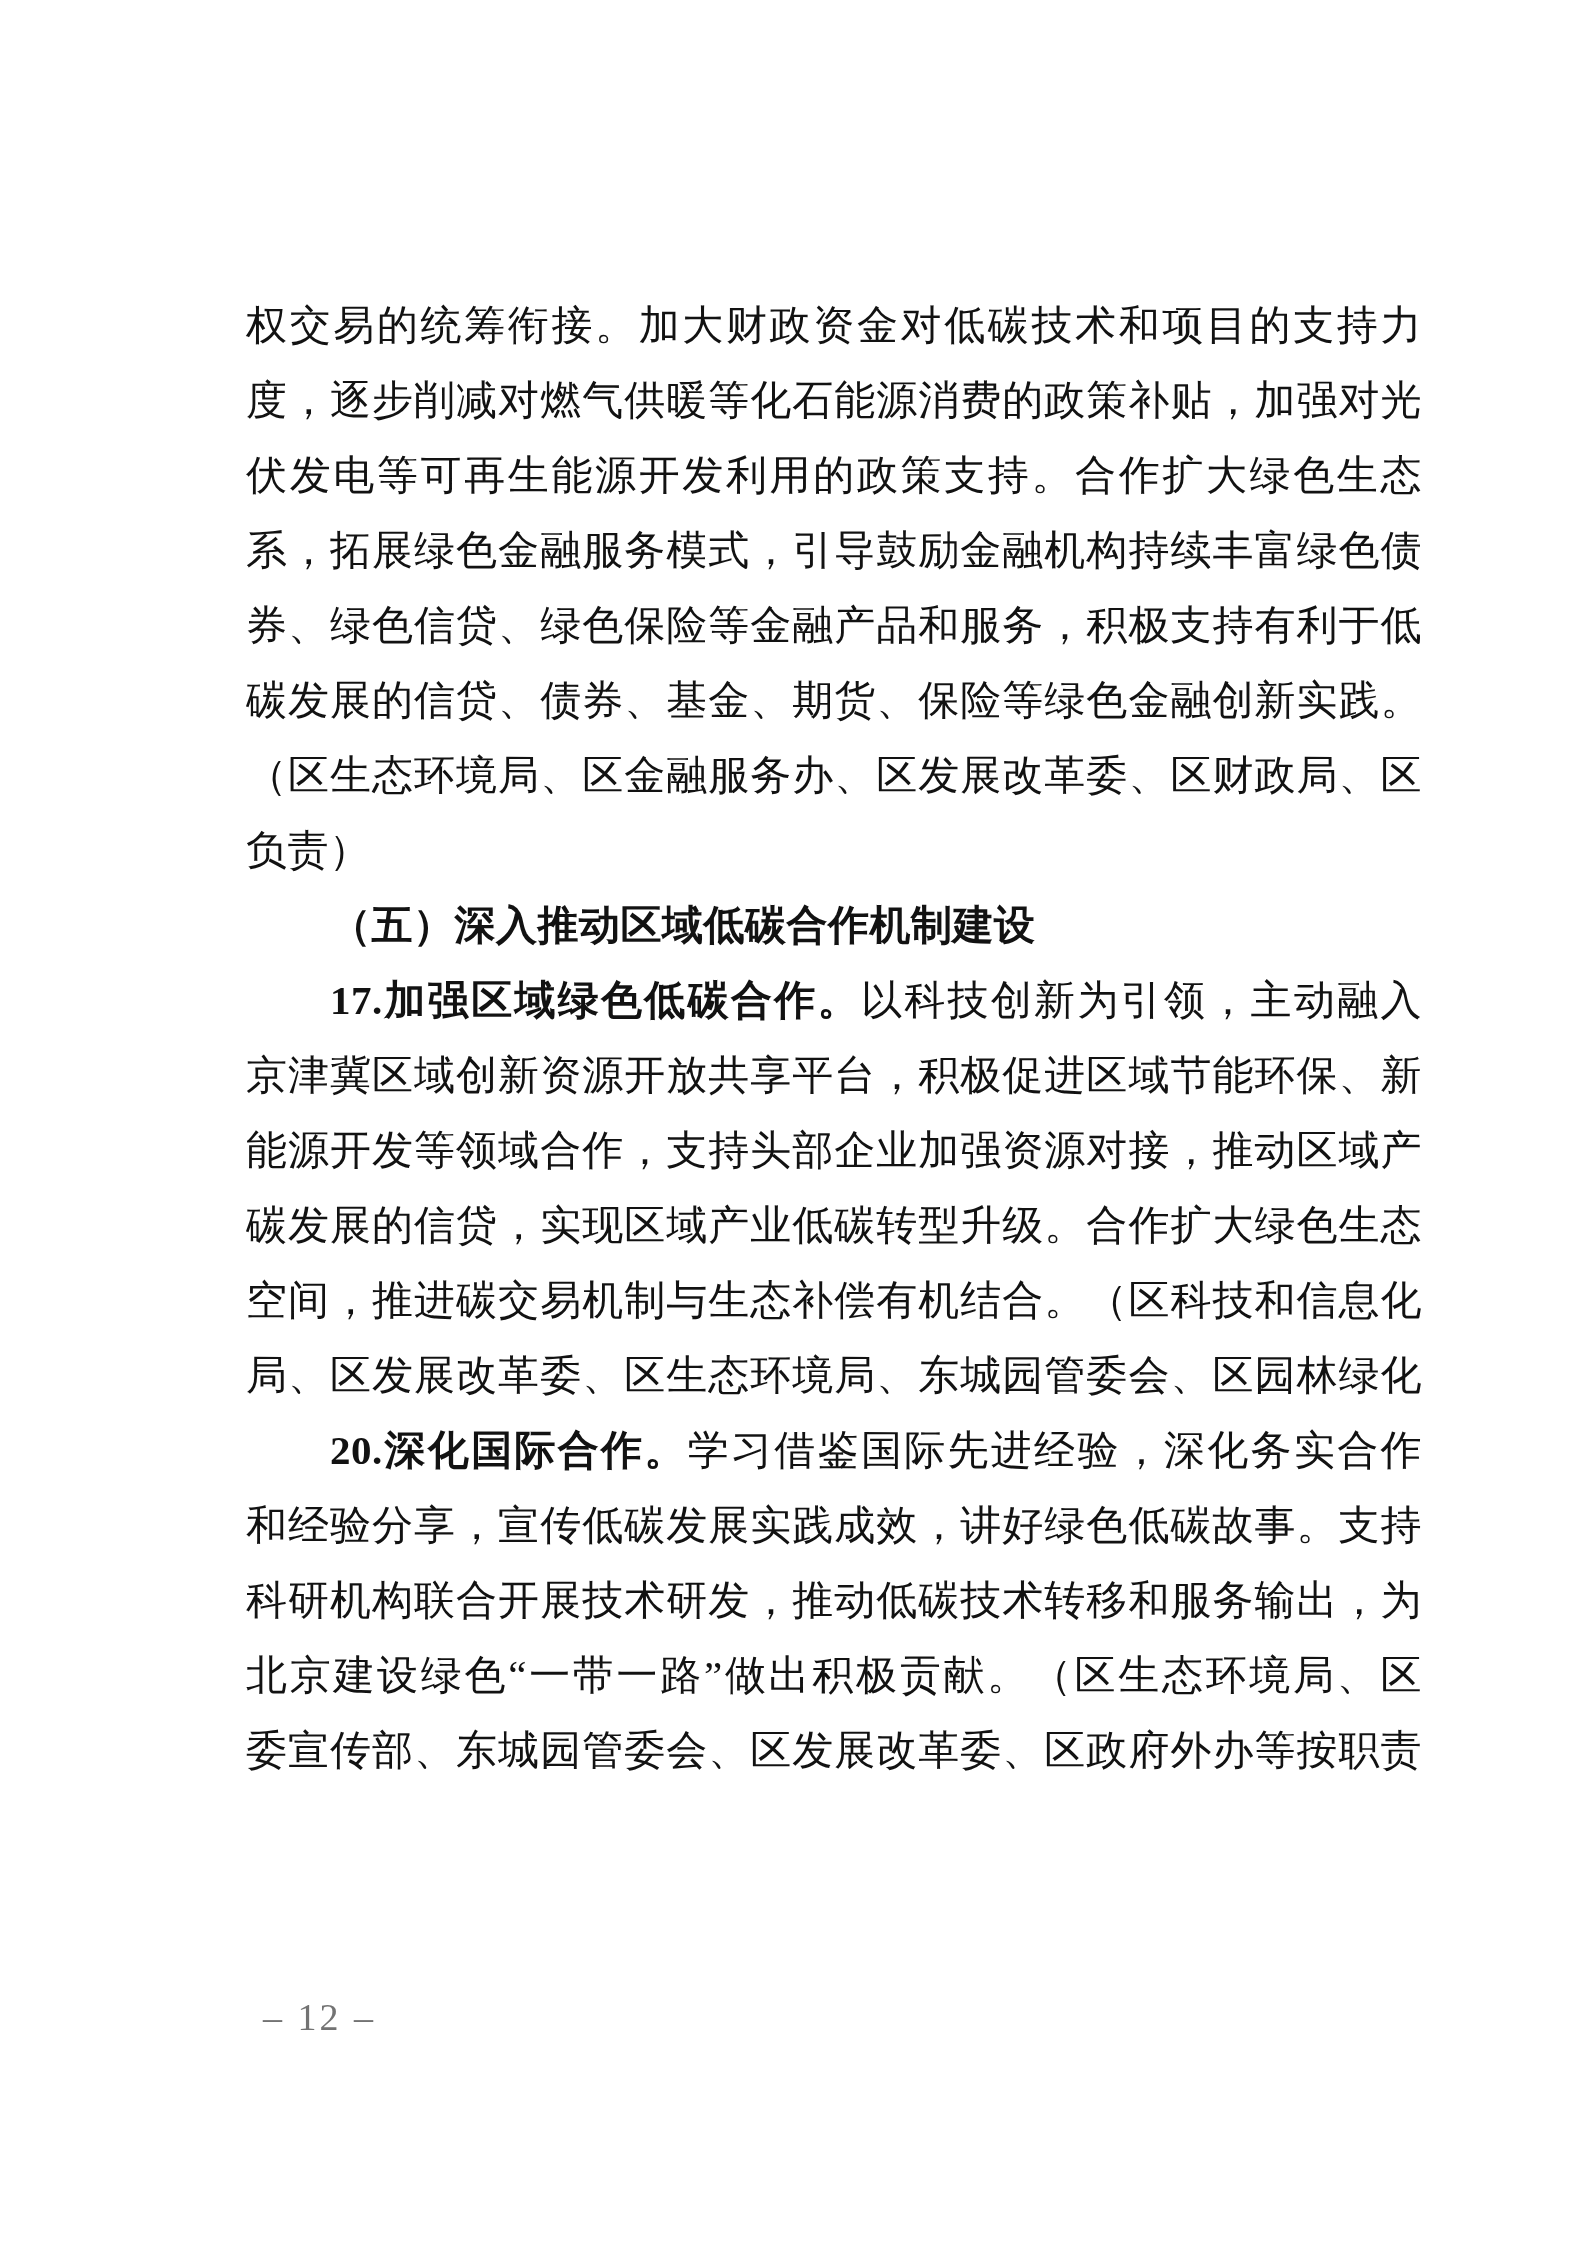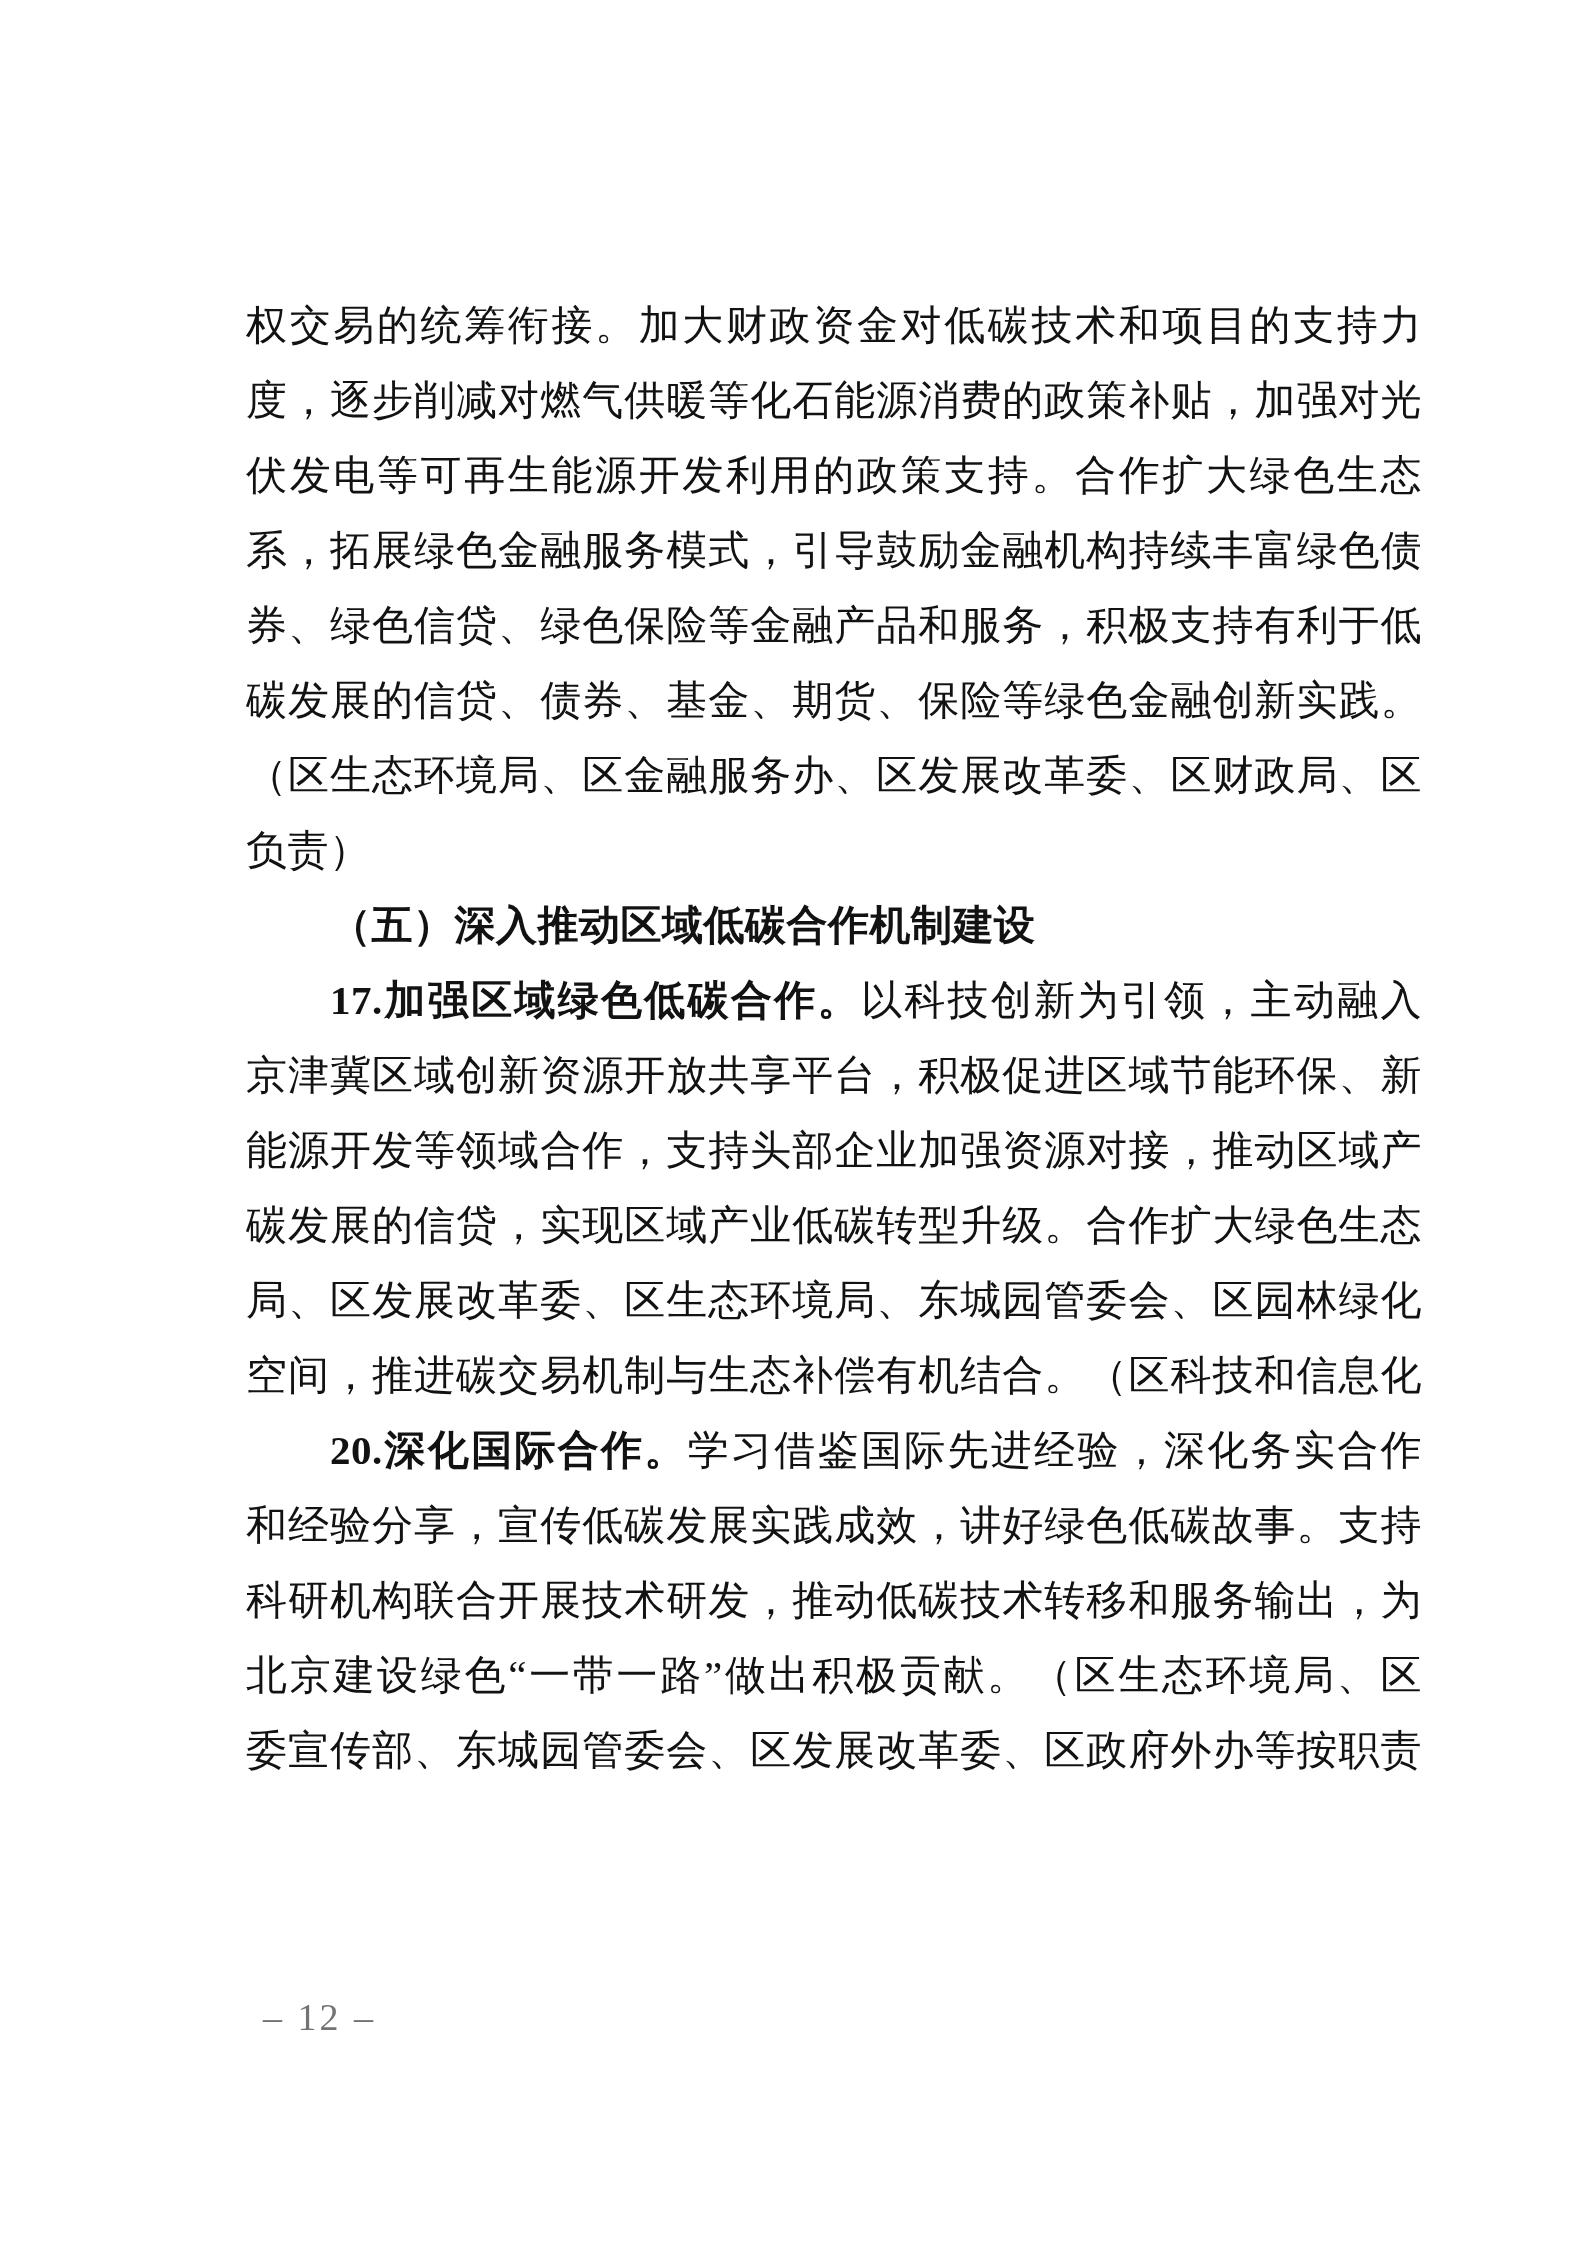--- a/index.html
+++ b/index.html
@@ -68,22 +68,22 @@
     <div class="line">碳发展的信贷、债券、基金、期货、保险等绿色金融创新实践。</div>
     <div class="line">（区生态环境局、区金融服务办、区发展改革委、区财政局、区</div>
     <div class="line short">负责）</div>
     <div class="line short indent heading">（五）深入推动区域低碳合作机制建设</div>
     <div class="line indent">
       <span class="bold-lead">17.加强区域绿色低碳合作。</span><span>以科技创新为引领，主动融入</span>
     </div>
     <div class="line">京津冀区域创新资源开放共享平台，积极促进区域节能环保、新</div>
     <div class="line">能源开发等领域合作，支持头部企业加强资源对接，推动区域产</div>
     <div class="line">碳发展的信贷，实现区域产业低碳转型升级。合作扩大绿色生态</div>
+    <div class="line">空间，推进碳交易机制与生态补偿有机结合。（区科技和信息化</div>
     <div class="line">局、区发展改革委、区生态环境局、东城园管委会、区园林绿化</div>
-    <div class="line">空间，推进碳交易机制与生态补偿有机结合。（区科技和信息化</div>
     <div class="line indent">
       <span class="bold-lead">20.深化国际合作。</span><span>学习借鉴国际先进经验，深化务实合作</span>
     </div>
     <div class="line">和经验分享，宣传低碳发展实践成效，讲好绿色低碳故事。支持</div>
     <div class="line">科研机构联合开展技术研发，推动低碳技术转移和服务输出，为</div>
     <div class="line">北京建设绿色“一带一路”做出积极贡献。（区生态环境局、区</div>
     <div class="line">委宣传部、东城园管委会、区发展改革委、区政府外办等按职责</div>
   </div>
   <div class="page-number">– 12 –</div>
 </div>

